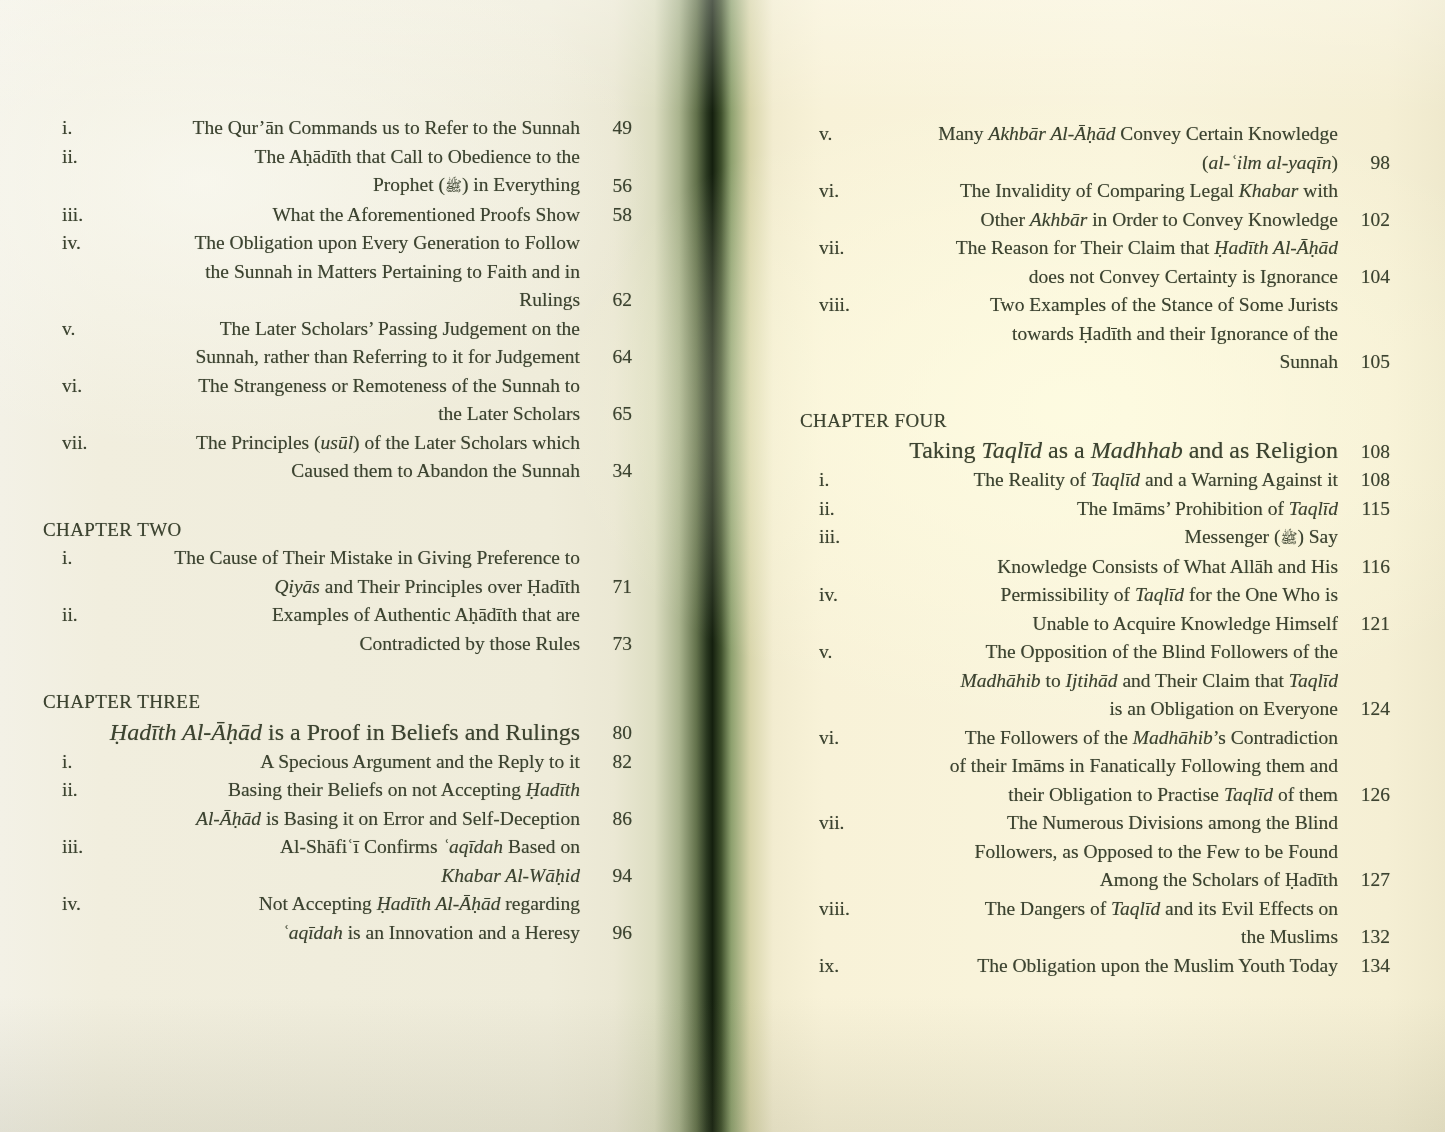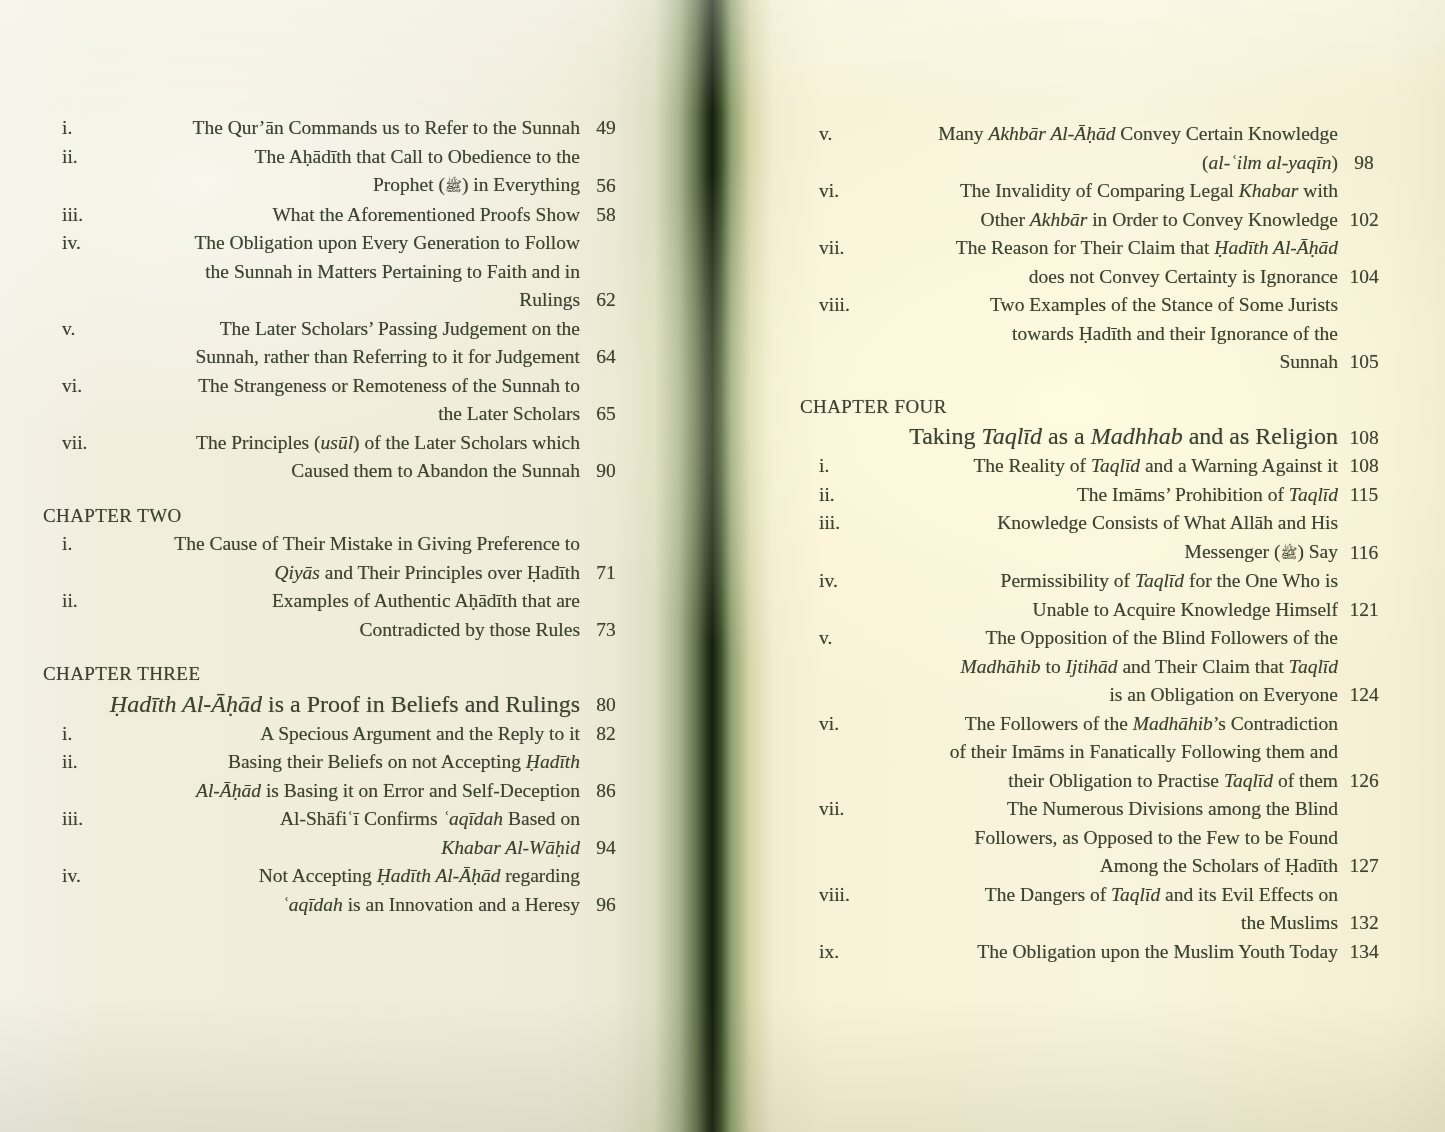--- a/index.html
+++ b/index.html
@@ -18,21 +18,21 @@
         #dcddc1 45.3%, #aab48e 47%, #62714b 48.2%, #2a3820 48.9%,
         #141f0e 49.3%, #3d4e2b 49.9%, #8da06e 50.6%, #d8d5ab 51.9%,
         #f2ecd0 53.5%, #f8f2d8 57%, #f9f4dc 78%, #f5efd4 96%, #efe9cd 100%);
   }
   .page{position:absolute;top:0;height:100%;}
   .page.left{left:0;width:697px;}
   .page.right{left:712px;width:733px;}
   .toc-col{position:absolute;}
   .toc-col.left-col{left:43px;top:114px;width:589px;}
   .toc-col.right-col{left:800px;top:120px;width:590px;}
-  .toc-section + .toc-section{margin-top:16px;}
+  .toc-section + .toc-section{margin-top:30px;}
   .chapter-heading{
     font-size:19px;line-height:28.5px;letter-spacing:.4px;
     text-shadow:0 0 .7px rgba(60,67,48,.55);
     white-space:nowrap;
   }
   .entry{display:flex;align-items:stretch;}
   .entry .num{
     flex:0 0 auto;min-width:38px;
     font-size:19.5px;line-height:28.5px;
     padding-left:19px;box-sizing:border-box;
@@ -42,21 +42,21 @@
   .entry .line{
     font-size:19.5px;line-height:28.5px;white-space:nowrap;
     text-shadow:0 0 .7px rgba(60,67,48,.5);
   }
   .entry.title-entry .line{
     font-size:24px;line-height:31px;
     text-shadow:0 0 .8px rgba(60,67,48,.55);
   }
   .entry .pg{
     flex:0 0 auto;width:52px;align-self:flex-end;
-    text-align:center;font-size:19.5px;line-height:28.5px;
+    text-align:right;font-size:19.5px;line-height:28.5px;
     text-shadow:0 0 .7px rgba(60,67,48,.5);
   }
   em{font-style:italic;}
   .pbuh{
     font-family:"DejaVu Sans",sans-serif;
     font-size:14px;letter-spacing:-1px;
   }
 </style>
 </head>
 <body>
@@ -112,21 +112,21 @@
             <div class="line">the Later Scholars</div>
           </div>
           <div class="pg">65</div>
         </div>
         <div class="entry">
           <span class="num">vii.</span>
           <div class="lines">
             <div class="line">The Principles (<em>usūl</em>) of the Later Scholars which</div>
             <div class="line">Caused them to Abandon the Sunnah</div>
           </div>
-          <div class="pg">90</div>
+          <div class="pg">34</div>
         </div>
       </section>
       <section class="toc-section">
         <div class="chapter-heading">CHAPTER TWO</div>
         <div class="entry">
           <span class="num">i.</span>
           <div class="lines">
             <div class="line">The Cause of Their Mistake in Giving Preference to</div>
             <div class="line"><em>Qiyās</em> and Their Principles over Ḥadīth</div>
           </div>
@@ -236,22 +236,22 @@
         <div class="entry">
           <span class="num">ii.</span>
           <div class="lines">
             <div class="line">The Imāms’ Prohibition of <em>Taqlīd</em></div>
           </div>
           <div class="pg">115</div>
         </div>
         <div class="entry">
           <span class="num">iii.</span>
           <div class="lines">
+            <div class="line">Messenger (<span class="pbuh">ﷺ</span>) Say</div>
             <div class="line">Knowledge Consists of What Allāh and His</div>
-            <div class="line">Messenger (<span class="pbuh">ﷺ</span>) Say</div>
           </div>
           <div class="pg">116</div>
         </div>
         <div class="entry">
           <span class="num">iv.</span>
           <div class="lines">
             <div class="line">Permissibility of <em>Taqlīd</em> for the One Who is</div>
             <div class="line">Unable to Acquire Knowledge Himself</div>
           </div>
           <div class="pg">121</div>

